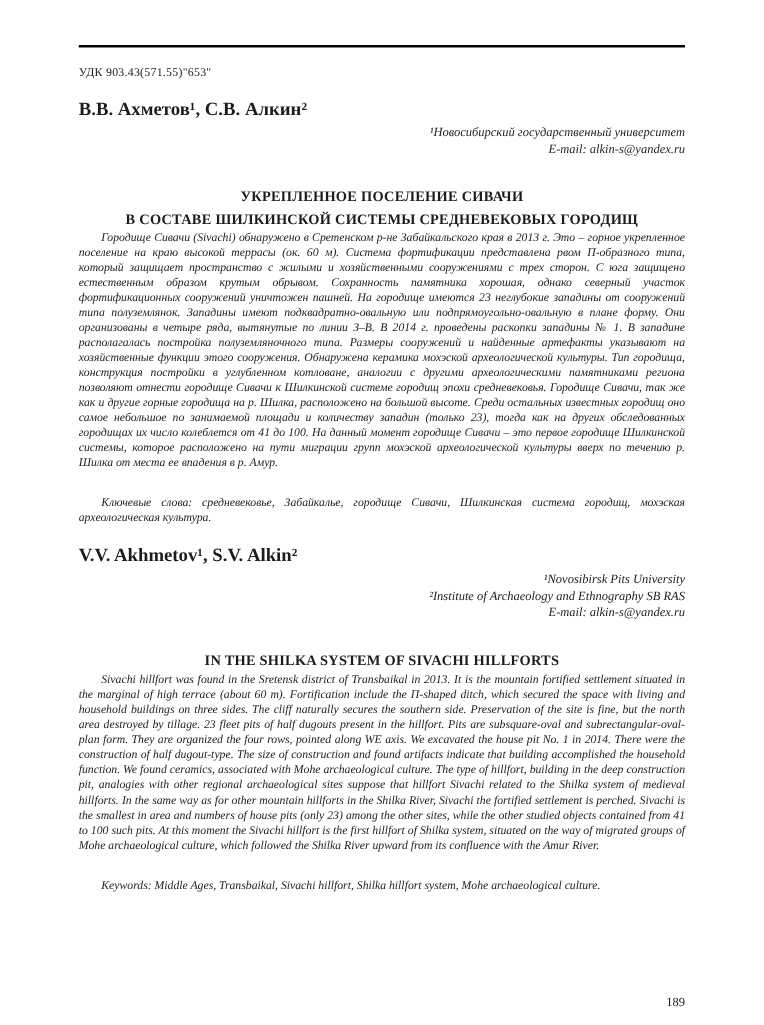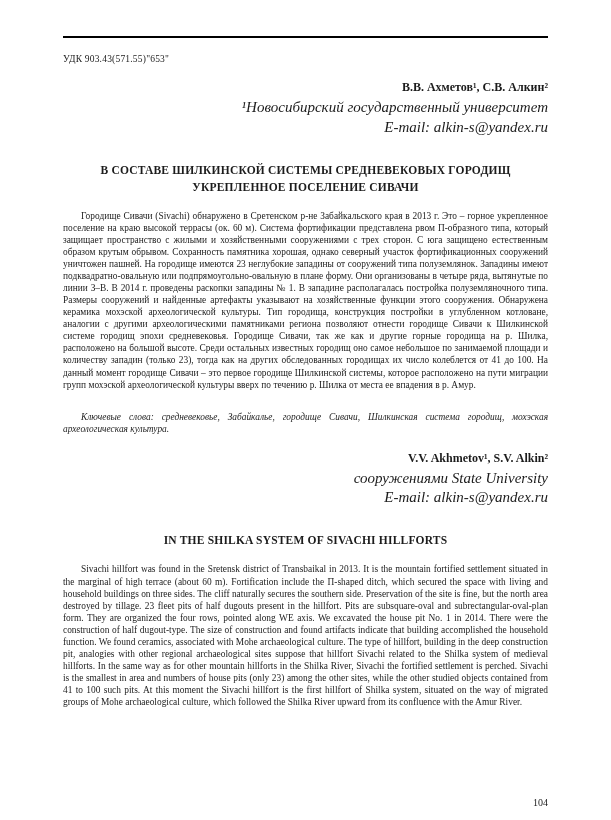--- a/index.html
+++ b/index.html
@@ -18,46 +18,46 @@
     height: 2px;
     background: #000;
     margin-bottom: 0;
   }
   .udc {
     font-size: 9.5px;
     margin-top: 16px;
     letter-spacing: 0.2px;
   }
   .authors {
-    text-align: right;
+    text-align: left;
     font-weight: bold;
-    font-size: 12px;
+    font-size: 15px;
     margin-top: 16px;
   }
   .affil-block {
     text-align: right;
     font-style: italic;
-    font-size: 15px;
+    font-size: 10px;
     line-height: 1.32;
     margin-top: 3px;
   }
   .affil-block div { white-space: nowrap; }
   .title {
     text-align: center;
     font-weight: bold;
     font-size: 11.5px;
     line-height: 1.5;
     margin-top: 24px;
     letter-spacing: 0.2px;
   }
   .abstract {
     font-size: 9.4px;
+    font-style: italic;
     text-align: justify;
     line-height: 1.28;
-    margin-top: 14px;
     text-indent: 18px;
   }
   .keywords {
     font-size: 9.4px;
     font-style: italic;
     text-align: justify;
     line-height: 1.28;
     margin-top: 20px;
     text-indent: 18px;
   }
@@ -78,36 +78,38 @@
 
   <div class="udc">УДК 903.43(571.55)"653"</div>
 
   <div class="authors">В.В. Ахметов¹, С.В. Алкин²</div>
   <div class="affil-block">
     <div>¹Новосибирский государственный университет</div>
     <div>E-mail: alkin-s@yandex.ru</div>
   </div>
 
   <div class="title">
+    <div>УКРЕПЛЕННОЕ ПОСЕЛЕНИЕ СИВАЧИ</div>
     <div>В СОСТАВЕ ШИЛКИНСКОЙ СИСТЕМЫ СРЕДНЕВЕКОВЫХ ГОРОДИЩ</div>
-    <div>УКРЕПЛЕННОЕ ПОСЕЛЕНИЕ СИВАЧИ</div>
   </div>
 
   <div class="abstract">Городище Сивачи (Sivachi) обнаружено в Сретенском р-не Забайкальского края в 2013 г. Это – горное укрепленное поселение на краю высокой террасы (ок. 60 м). Система фортификации представлена рвом П-образного типа, который защищает пространство с жилыми и хозяйственными сооружениями с трех сторон. С юга защищено естественным образом крутым обрывом. Сохранность памятника хорошая, однако северный участок фортификационных сооружений уничтожен пашней. На городище имеются 23 неглубокие западины от сооружений типа полуземлянок. Западины имеют подквадратно-овальную или подпрямоугольно-овальную в плане форму. Они организованы в четыре ряда, вытянутые по линии З–В. В 2014 г. проведены раскопки западины № 1. В западине располагалась постройка полуземляночного типа. Размеры сооружений и найденные артефакты указывают на хозяйственные функции этого сооружения. Обнаружена керамика мохэской археологической культуры. Тип городища, конструкция постройки в углубленном котловане, аналогии с другими археологическими памятниками региона позволяют отнести городище Сивачи к Шилкинской системе городищ эпохи средневековья. Городище Сивачи, так же как и другие горные городища на р. Шилка, расположено на большой высоте. Среди остальных известных городищ оно самое небольшое по занимаемой площади и количеству западин (только 23), тогда как на других обследованных городищах их число колеблется от 41 до 100. На данный момент городище Сивачи – это первое городище Шилкинской системы, которое расположено на пути миграции групп мохэской археологической культуры вверх по течению р. Шилка от места ее впадения в р. Амур.</div>
 
   <div class="keywords"><span>Ключевые слова:</span><span> средневековье, Забайкалье, городище Сивачи, Шилкинская система городищ, мохэская археологическая культура.</span></div>
 
   <div class="authors en-authors">V.V. Akhmetov¹, S.V. Alkin²</div>
   <div class="affil-block">
-    <div>сооружениями State University</div>
+    <div>¹Novosibirsk Pits University</div>
+    <div>²Institute of Archaeology and Ethnography SB RAS</div>
     <div>E-mail: alkin-s@yandex.ru</div>
   </div>
 
   <div class="title">
     <div>IN THE SHILKA SYSTEM OF SIVACHI HILLFORTS</div>
   </div>
 
   <div class="abstract">Sivachi hillfort was found in the Sretensk district of Transbaikal in 2013. It is the mountain fortified settlement situated in the marginal of high terrace (about 60 m). Fortification include the П-shaped ditch, which secured the space with living and household buildings on three sides. The cliff naturally secures the southern side. Preservation of the site is fine, but the north area destroyed by tillage. 23 fleet pits of half dugouts present in the hillfort. Pits are subsquare-oval and subrectangular-oval-plan form. They are organized the four rows, pointed along WE axis. We excavated the house pit No. 1 in 2014. There were the construction of half dugout-type. The size of construction and found artifacts indicate that building accomplished the household function. We found ceramics, associated with Mohe archaeological culture. The type of hillfort, building in the deep construction pit, analogies with other regional archaeological sites suppose that hillfort Sivachi related to the Shilka system of medieval hillforts. In the same way as for other mountain hillforts in the Shilka River, Sivachi the fortified settlement is perched. Sivachi is the smallest in area and numbers of house pits (only 23) among the other sites, while the other studied objects contained from 41 to 100 such pits. At this moment the Sivachi hillfort is the first hillfort of Shilka system, situated on the way of migrated groups of Mohe archaeological culture, which followed the Shilka River upward from its confluence with the Amur River.</div>
 
+  <div class="keywords"><span>Keywords:</span><span> Middle Ages, Transbaikal, Sivachi hillfort, Shilka hillfort system, Mohe archaeological culture.</span></div>
 
-  <div class="page-number">104</div>
+  <div class="page-number">189</div>
 
 </div>
 
 </body></html>

